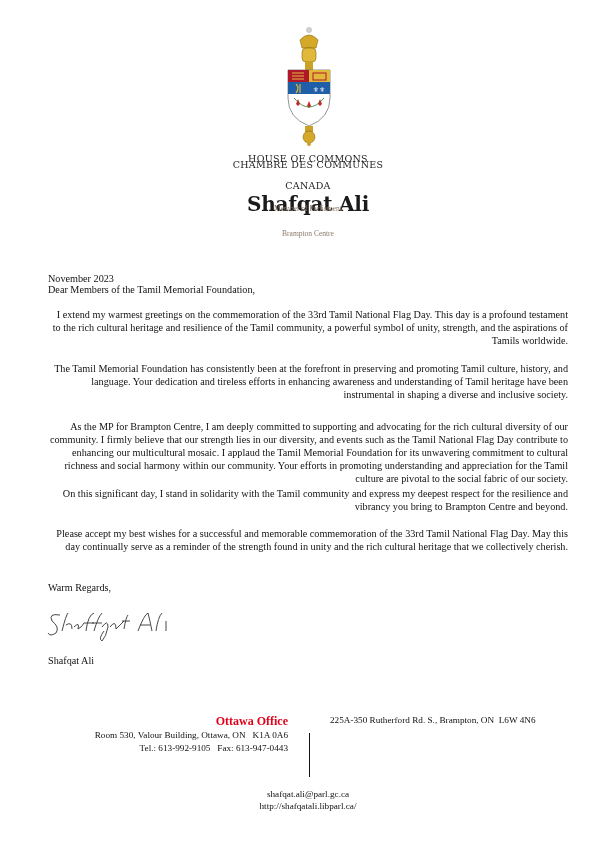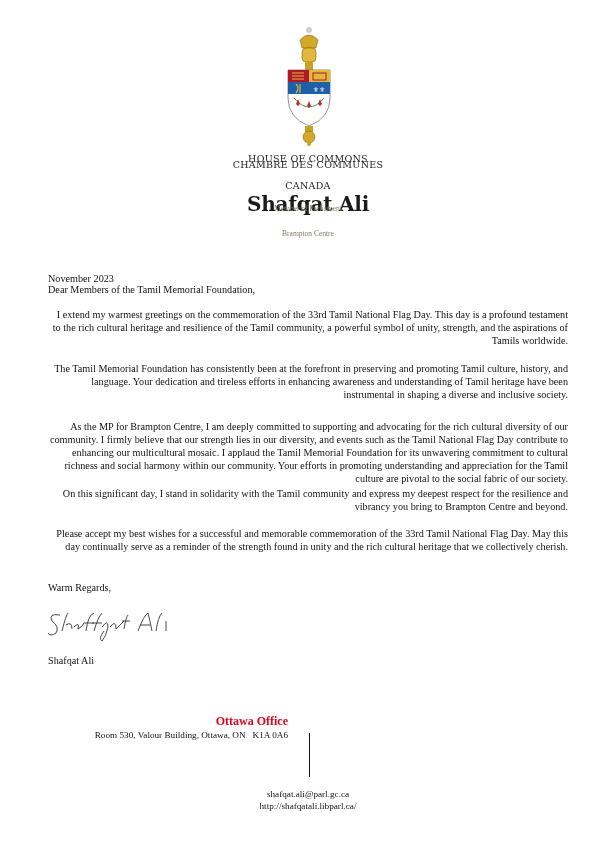--- a/index.html
+++ b/index.html
@@ -68,21 +68,23 @@
 
 <svg class="sig" viewBox="0 0 130 38">
   <path d="M14 10 Q2 8 6 16 Q14 22 10 28 Q4 32 2 28 M16 26 Q20 10 22 8 M20 20 Q26 16 26 24 M28 22 Q34 16 32 24 Q36 22 38 18 M40 26 Q42 10 48 8 M38 18 h10 M48 26 Q52 12 56 8 M46 18 h10 M56 22 Q62 14 62 22 Q60 32 56 36 Q52 34 58 26 M64 22 Q70 14 70 24 Q74 20 78 16 M78 24 Q80 12 82 10 M76 16 h8 M92 26 Q98 10 102 8 Q104 16 106 26 M94 20 h10 M110 26 Q112 12 116 8 M120 16 v10" stroke="#333" stroke-width="0.9" fill="none"></path>
 </svg>
 
 <div class="body-text" style="top:654px;">Shafqat Ali</div>
 
 <div style="position:absolute; right:328px; top:714px; text-align:right;">
   <div class="office-title">Ottawa Office</div>
   <div class="office-line" style="white-space:pre;">Room 530, Valour Building, Ottawa, ON   K1A 0A6</div>
+  <div class="office-line" style="white-space:pre;">Tel.: 613-992-9105   Fax: 613-947-0443</div>
 </div>
 
 <div class="divider"></div>
 
 <div style="position:absolute; left:330px; top:714px; text-align:left;">
+  <div class="office-line" style="white-space:pre;">225A-350 Rutherford Rd. S., Brampton, ON  L6W 4N6</div>
 </div>
 
 <div class="hdr office-line" style="top:788px;">shafqat.ali@parl.gc.ca</div>
 <div class="hdr office-line" style="top:800px;">http://shafqatali.libparl.ca/</div>
 
 </body></html>

